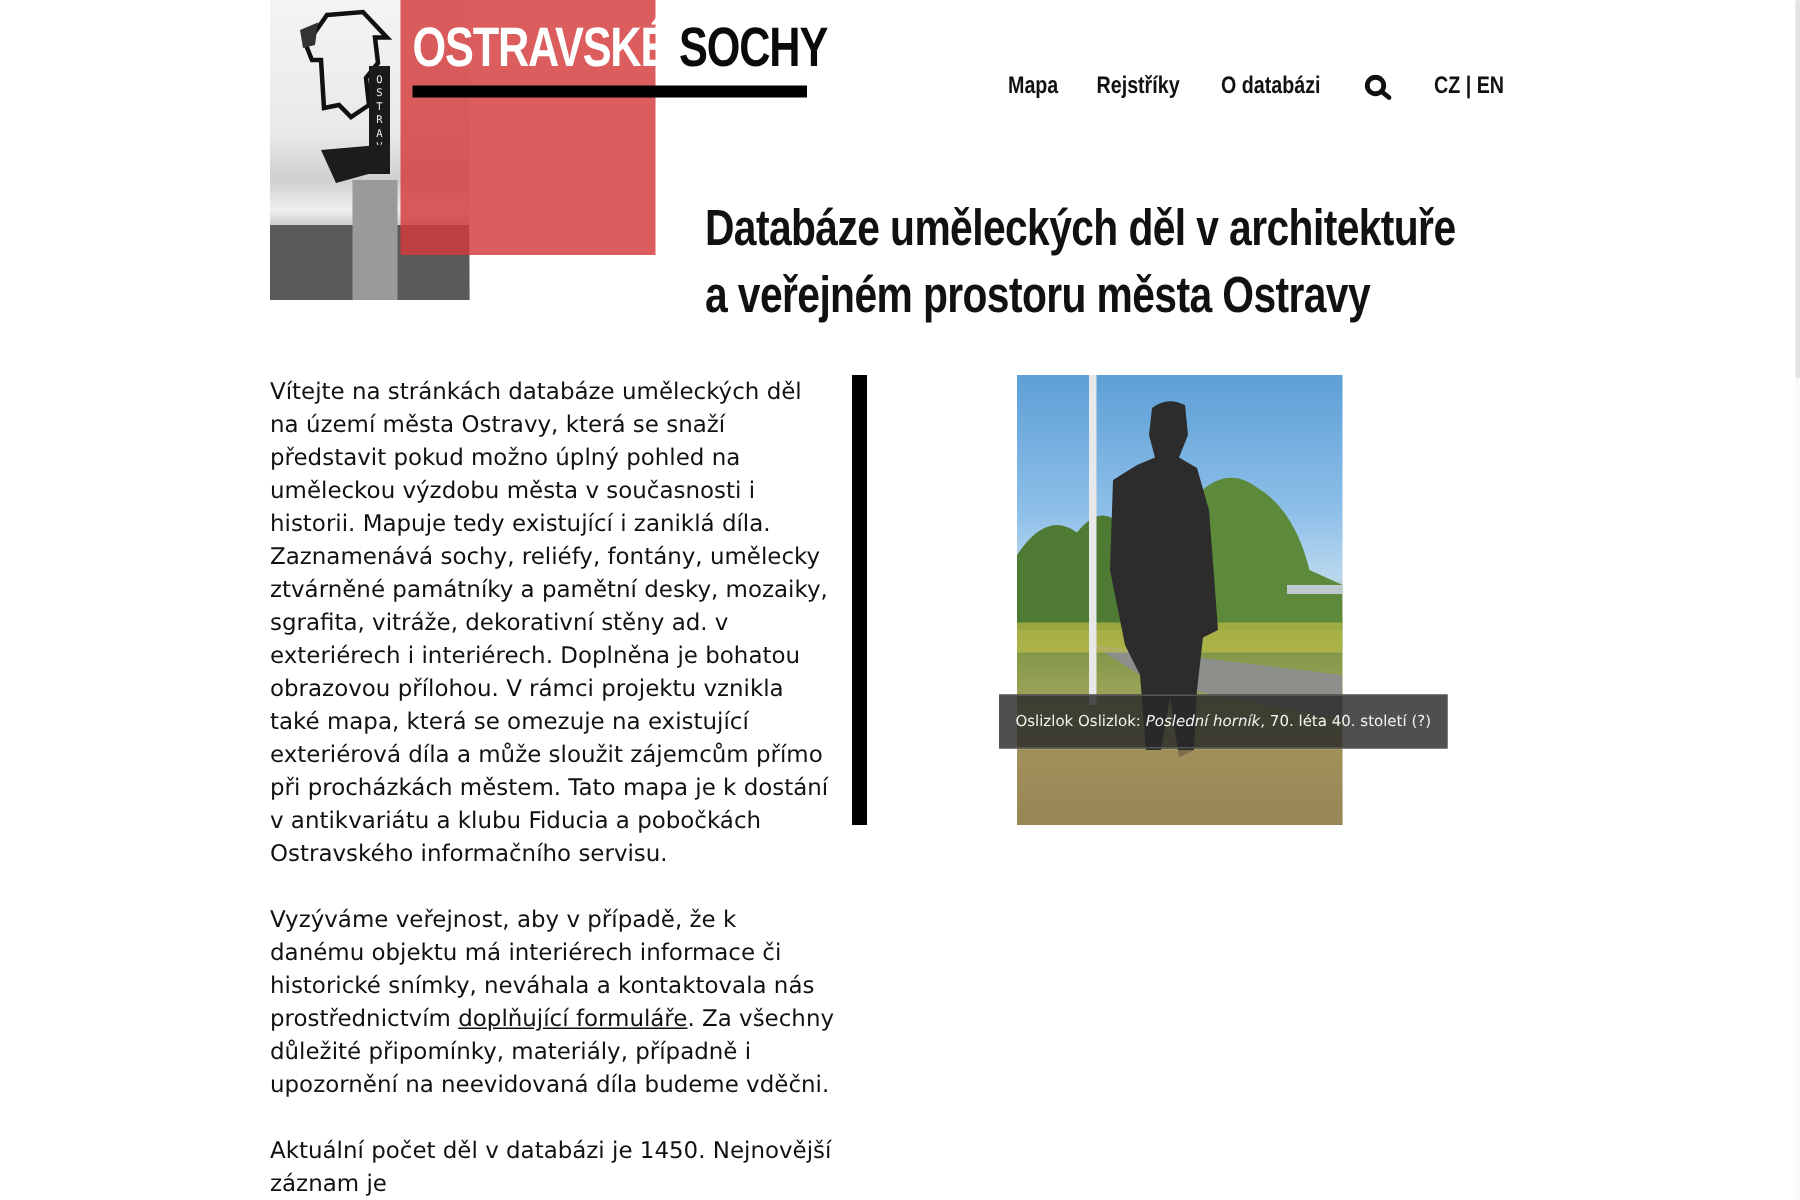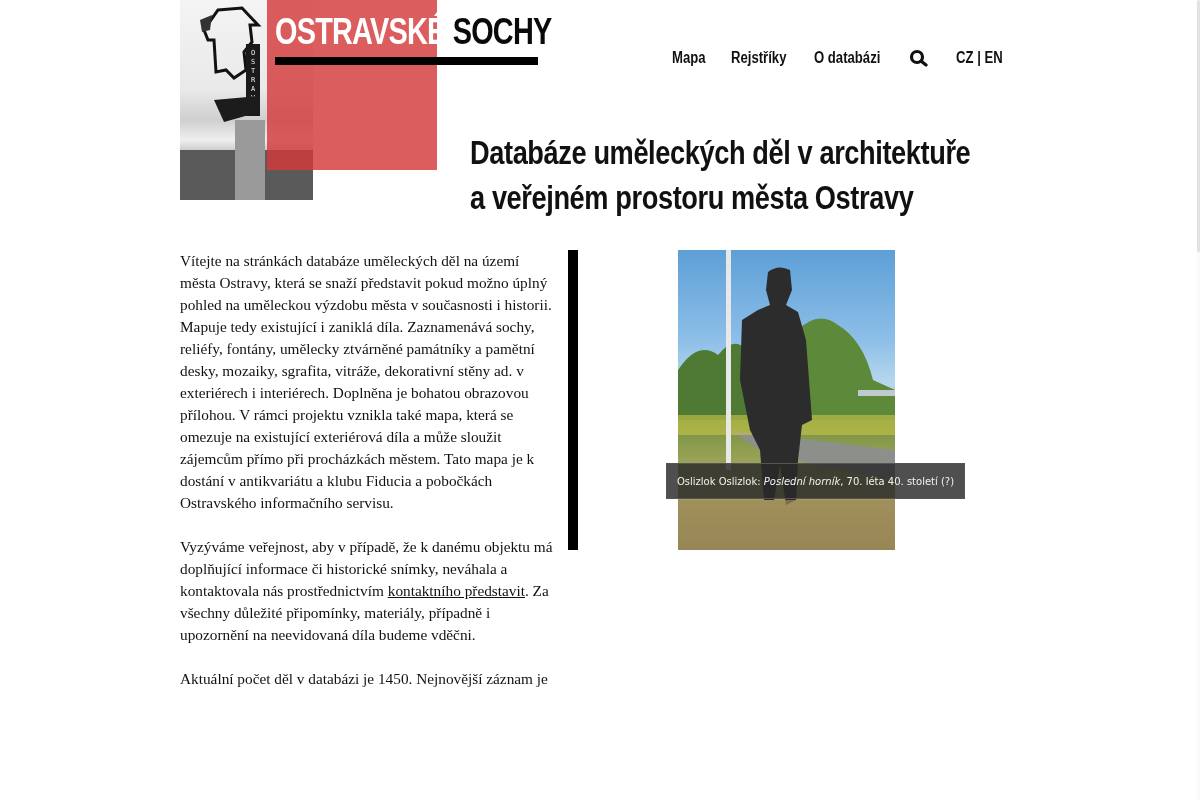--- a/index.html
+++ b/index.html
@@ -46,21 +46,21 @@
     .headline {
       position: absolute; left: 470px; top: 130px; width: 660px;
       font-size: 34px; line-height: 45px; color: #111; letter-spacing: -0.5px;
       transform: scaleX(0.80); transform-origin: left top;
     }
     
     .content {
       position: absolute; left: 180px; top: 250px; width: 380px;
       font-size: 15.3px; line-height: 22px; color: #111;
     }
-    .content p { margin: 0 3px 22px 0; font-family: Liberation Serif, serif; }
+    .content p { margin: 0 3px 22px 0; }
     .content a { color: #111; text-decoration: underline; }
     .vbar { position: absolute; left: 568px; top: 250px; width: 10px; height: 300px; background: #000; }
     
     .figure {
       position: absolute; left: 678px; top: 250px; width: 217px; height: 300px; overflow: hidden;
       background: linear-gradient(180deg, #5d9fd6 0%, #8dbfe8 30%, #b9d8ee 45%, #6d8f3d 55%, #9aa257 70%, #a79a60 85%, #8c7f52 100%);
     }
     .figure svg { position: absolute; left: 0; top: 0; }
     .caption {
       position: absolute; left: 666px; top: 463px; width: 299px; height: 36px;
@@ -116,21 +116,21 @@
   </span>
 </nav>
 
 <h1 class="headline cond" style="margin:0;">
   <span>Databáze uměleckých děl v architektuře</span><br>
   <span>a veřejném prostoru města Ostravy</span>
 </h1>
 
 <div class="content">
   <p>Vítejte na stránkách databáze uměleckých děl na území města Ostravy, která se snaží představit pokud možno úplný pohled na uměleckou výzdobu města v současnosti i historii. Mapuje tedy existující i zaniklá díla. Zaznamenává sochy, reliéfy, fontány, umělecky ztvárněné památníky a pamětní desky, mozaiky, sgrafita, vitráže, dekorativní stěny ad. v exteriérech i interiérech. Doplněna je bohatou obrazovou přílohou. V rámci projektu vznikla také mapa, která se omezuje na existující exteriérová díla a může sloužit zájemcům přímo při procházkách městem. Tato mapa je k dostání v antikvariátu a klubu Fiducia a pobočkách Ostravského informačního servisu.</p>
-  <p><span>Vyzýváme veřejnost, aby v případě, že k danému objektu má doplňující informace či historické snímky, neváhala a kontaktovala nás prostřednictvím </span><a href="#">kontaktního představit</a><span>. Za všechny důležité připomínky, materiály, případně i upozornění na neevidovaná díla budeme vděčni.</span></p>
+  <p><span>Vyzýváme veřejnost, aby v případě, že k danému objektu má interiérech informace či historické snímky, neváhala a kontaktovala nás prostřednictvím </span><a href="#">doplňující formuláře</a><span>. Za všechny důležité připomínky, materiály, případně i upozornění na neevidovaná díla budeme vděčni.</span></p>
   <p><span>Aktuální počet děl v databázi je 1450. Nejnovější záznam je </span></p>
 </div>
 <div class="vbar"></div>
 
 <div class="figure">
   <svg width="217" height="300" viewBox="0 0 217 300">
     <path d="M0 120 Q20 90 40 105 Q60 80 75 110 L75 170 L0 170 Z" fill="#4f7a34"></path>
     <path d="M120 170 L120 80 Q140 60 160 75 Q185 90 195 130 L217 140 L217 170 Z" fill="#5c8a3a"></path>
     <rect x="180" y="140" width="37" height="6" fill="#bfcad0"></rect>
     <path d="M50 180 L217 200 L217 230 L90 205 Z" fill="#8d8f8a"></path>

